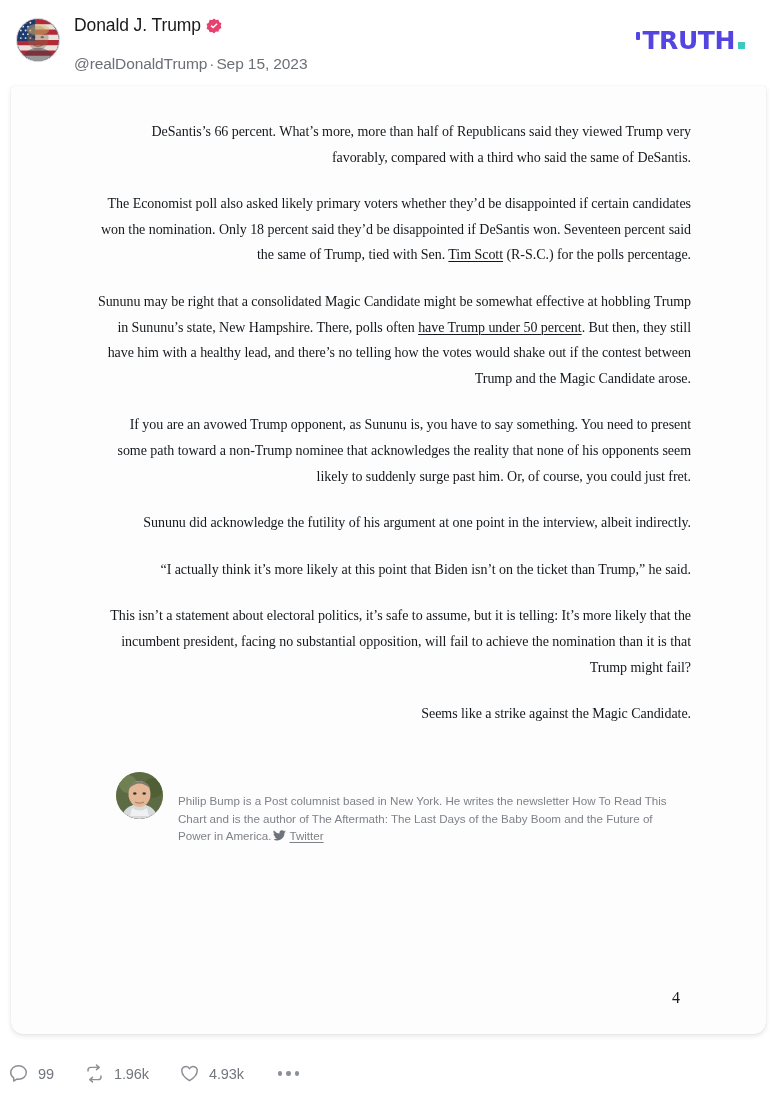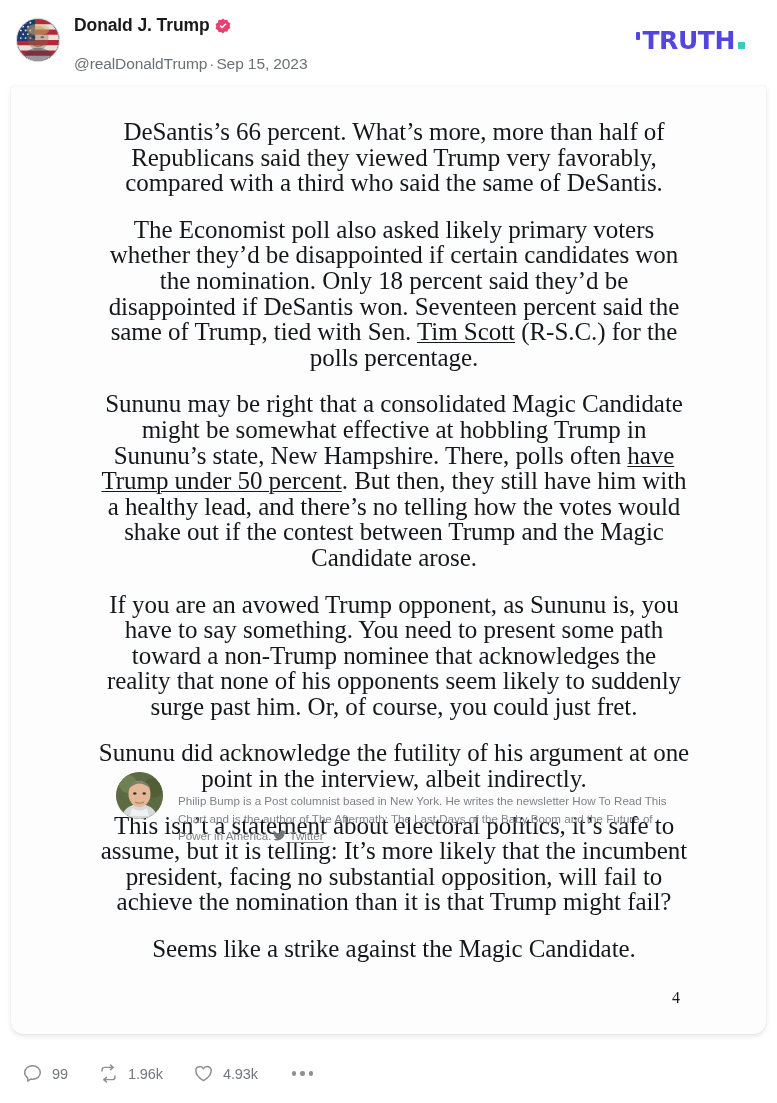--- a/index.html
+++ b/index.html
@@ -51,21 +51,21 @@
     padding-top: 1px;
   }
   .name-row {
     display: flex;
     align-items: center;
     gap: 5px;
     line-height: 1;
   }
   .display-name {
     font-size: 17.5px;
-    font-weight: bold;
+    font-weight: normal;
     color: #1a1a1a;
     letter-spacing: -0.1px;
   }
   .verified {
     width: 16px; height: 16px;
     display: inline-block;
     flex: 0 0 16px;
   }
   .verified svg { display:block; width:100%; height:100%; }
 
@@ -123,25 +123,25 @@
 
   .doc-inner {
     position: absolute;
     left: 86px;
     top: 33px;
     width: 594px;
   }
 
   .article p {
     font-family: "Liberation Serif", "DejaVu Serif", serif;
-    font-size: 25px;
+    font-size: 14px;
     line-height: 25.6px;
     color: #14181c;
     margin-bottom: 21px;
-    text-align: center;
+    text-align: right;
     letter-spacing: -0.05px;
   }
   .article p:last-child { margin-bottom: 0; }
   .article a.inline-link {
     color: #14181c;
     text-decoration: underline;
     text-underline-offset: 2px;
     text-decoration-thickness: 1px;
   }
 
@@ -212,21 +212,21 @@
 
   
   .action-bar {
     position: absolute;
     left: 0;
     top: 1044px;
     width: 777px;
     height: 59px;
     display: flex;
     align-items: center;
-    padding-left: 22px;
+    padding-left: 8px;
     gap: 30px;
   }
   .action {
     display: flex;
     align-items: center;
     gap: 9px;
     color: #8b9097;
     cursor: pointer;
   }
   .action .ic { width: 21px; height: 21px; display: block; flex: 0 0 21px; }
@@ -337,20 +337,23 @@
         </p>
 
         <p>
           <span>If you are an avowed Trump opponent, as Sununu is, you have to say something. You need to present some path toward a non-Trump nominee that acknowledges the reality that none of his opponents seem likely to suddenly surge past him. Or, of course, you could just fret.</span>
         </p>
 
         <p>
           <span>Sununu did acknowledge the futility of his argument at one point in the interview, albeit indirectly.</span>
         </p>
 
+        <p>
+          <span>“I actually think it’s more likely at this point that Biden isn’t on the ticket than Trump,” he said.</span>
+        </p>
 
         <p>
           <span>This isn’t a statement about electoral politics, it’s safe to assume, but it is telling: It’s more likely that the incumbent president, facing no substantial opposition, will fail to achieve the nomination than it is that Trump might fail?</span>
         </p>
 
         <p>
           <span>Seems like a strike against the Magic Candidate.</span>
         </p>
 
       </div>

